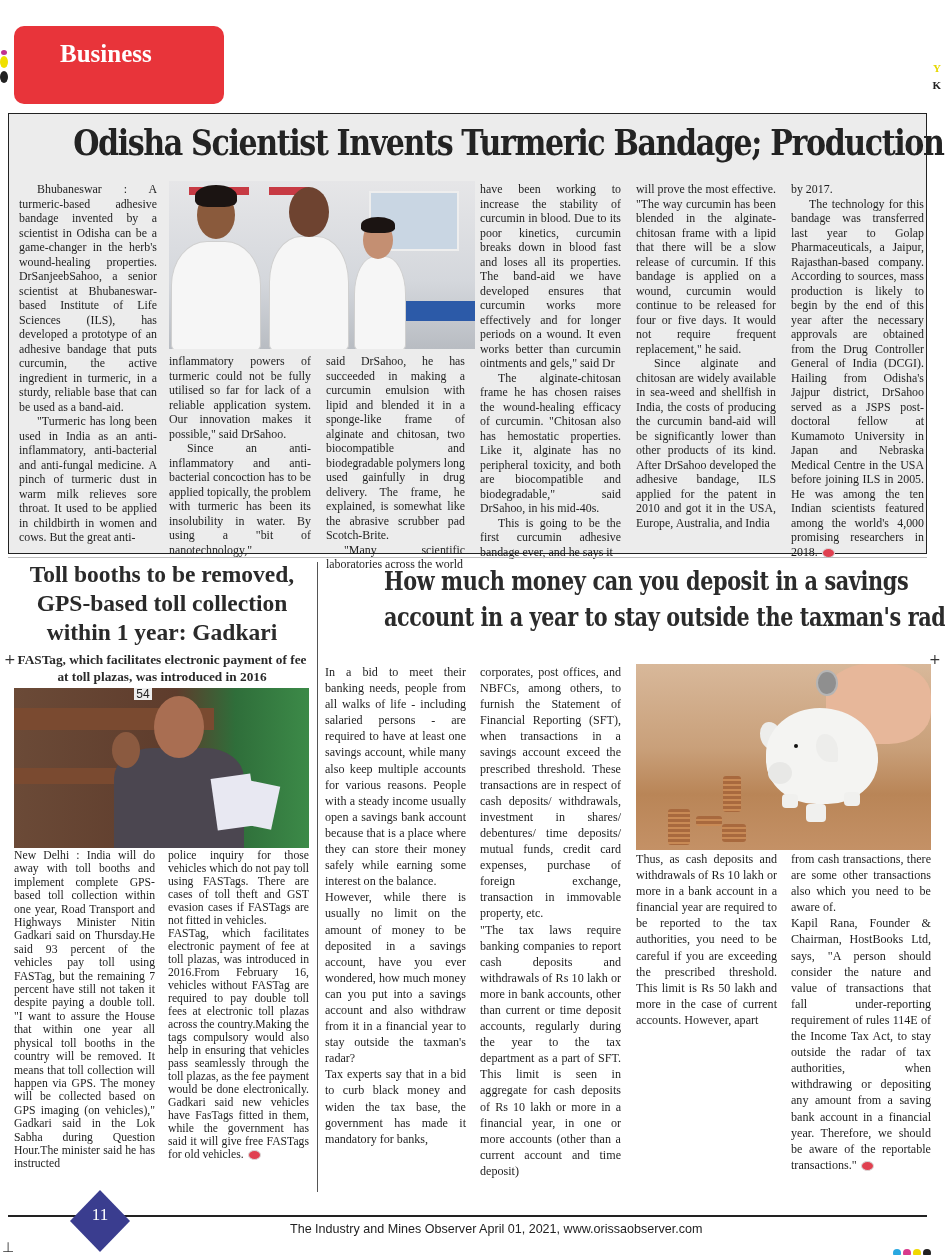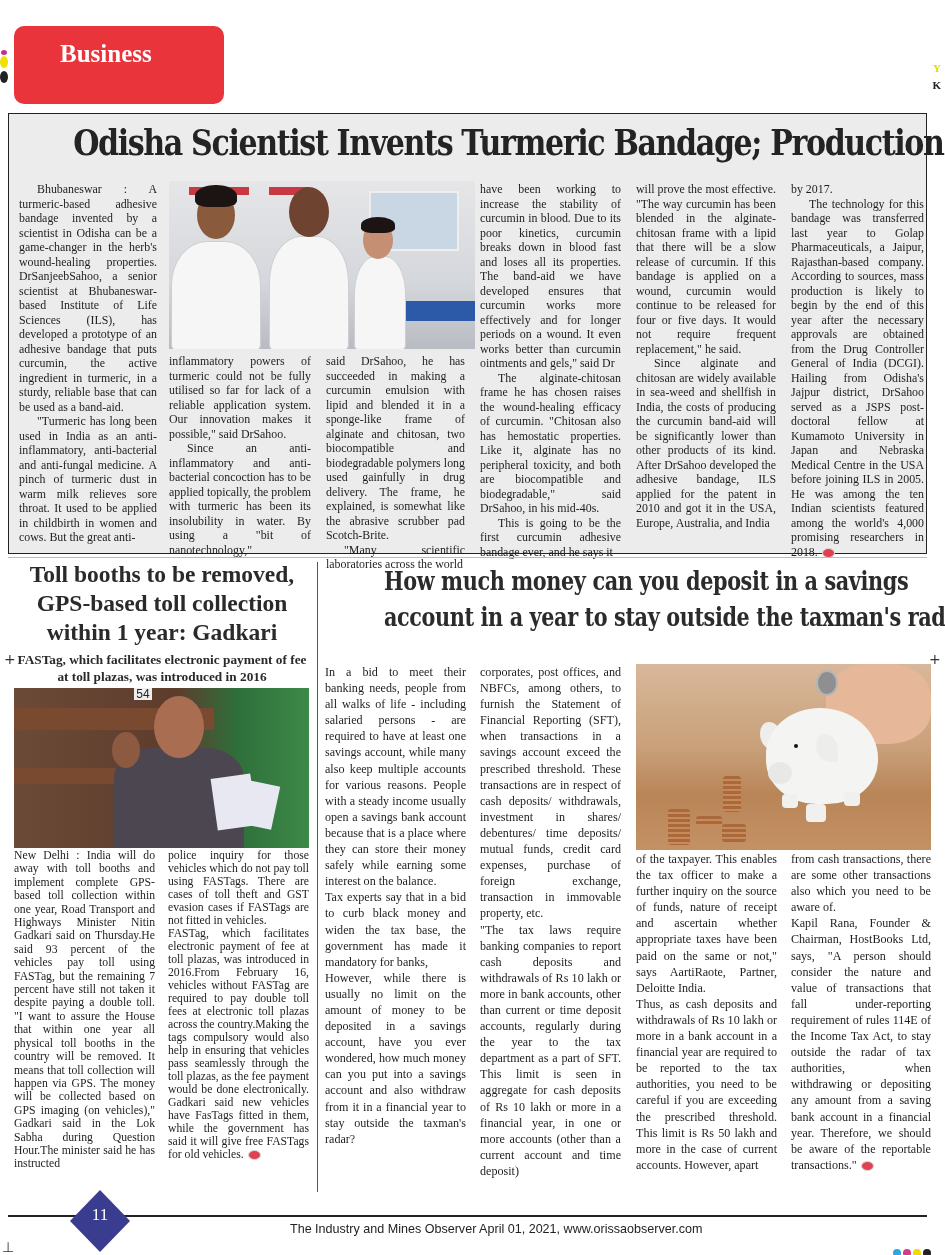--- a/index.html
+++ b/index.html
@@ -201,22 +201,22 @@
 
 <div class="vdivider"></div>
 
 <div class="savings-headline">
   <div>How much money can you deposit in a savings</div>
   <div>account in a year to stay outside the taxman's radar?</div>
 </div>
 
 <div class="col" style="left:325px;top:664px;width:141px;font-size:12.1px;line-height:16.1px;">
   <p class="noindent">In a bid to meet their banking needs, people from all walks of life - including salaried persons - are required to have at least one savings account, while many also keep multiple accounts for various reasons. People with a steady income usually open a savings bank account because that is a place where they can store their money safely while earning some interest on the balance.</p>
+  <p class="noindent">However, while there is usually no limit on the amount of money to be deposited in a savings account, have you ever wondered, how much money can you put into a savings account and also withdraw from it in a financial year to stay outside the taxman's radar?</p>
   <p class="noindent">Tax experts say that in a bid to curb black money and widen the tax base, the government has made it mandatory for banks,</p>
-  <p class="noindent">However, while there is usually no limit on the amount of money to be deposited in a savings account, have you ever wondered, how much money can you put into a savings account and also withdraw from it in a financial year to stay outside the taxman's radar?</p>
 </div>
 <div class="col" style="left:480px;top:664px;width:141px;font-size:12.1px;line-height:16.1px;">
   <p class="noindent">corporates, post offices, and NBFCs, among others, to furnish the Statement of Financial Reporting (SFT), when transactions in a savings account exceed the prescribed threshold. These transactions are in respect of cash deposits/ withdrawals, investment in shares/ debentures/ time deposits/ mutual funds, credit card expenses, purchase of foreign exchange, transaction in immovable property, etc.</p>
   <p class="noindent">"The tax laws require banking companies to report cash deposits and withdrawals of Rs 10 lakh or more in bank accounts, other than current or time deposit accounts, regularly during the year to the tax department as a part of SFT. This limit is seen in aggregate for cash deposits of Rs 10 lakh or more in a financial year, in one or more accounts (other than a current account and time deposit)</p>
 </div>
 
 <div class="photo piggy-photo">
   <div class="hand" style="left:190px;top:0;width:105px;height:80px;"></div>
   <div class="coin-held" style="left:180px;top:6px;width:22px;height:26px;"></div>
   <div class="ear" style="left:124px;top:58px;width:22px;height:28px;"></div>
@@ -227,21 +227,20 @@
   <div class="leg" style="left:146px;top:130px;width:16px;height:14px;"></div>
   <div class="leg" style="left:170px;top:140px;width:20px;height:18px;"></div>
   <div class="leg" style="left:208px;top:128px;width:16px;height:14px;"></div>
   <div class="coins" style="left:87px;top:112px;width:18px;height:36px;"></div>
   <div class="coins" style="left:32px;top:145px;width:22px;height:36px;"></div>
   <div class="coins" style="left:86px;top:160px;width:24px;height:18px;"></div>
   <div class="coins" style="left:60px;top:152px;width:26px;height:10px;"></div>
 </div>
 
 <div class="col" style="left:636px;top:851px;width:141px;font-size:12.1px;line-height:16.1px;">
-  <p class="noindent">of the taxpayer. This enables the tax officer to make a further inquiry on the source of funds, nature of receipt and ascertain whether appropriate taxes have been paid on the same or not," says AartiRaote, Partner, Deloitte India.</p>
   <p class="noindent">Thus, as cash deposits and withdrawals of Rs 10 lakh or more in a bank account in a financial year are required to be reported to the tax authorities, you need to be careful if you are exceeding the prescribed threshold. This limit is Rs 50 lakh and more in the case of current accounts. However, apart</p>
 </div>
 <div class="col" style="left:791px;top:851px;width:140px;font-size:12.1px;line-height:16.1px;">
   <p class="noindent">from cash transactions, there are some other transactions also which you need to be aware of.</p>
   <p class="noindent"><span>Kapil Rana, Founder &amp; Chairman, HostBooks Ltd, says, "A person should consider the nature and value of transactions that fall under-reporting requirement of rules 114E of the Income Tax Act, to stay outside the radar of tax authorities, when withdrawing or depositing any amount from a saving bank account in a financial year. Therefore, we should be aware of the reportable transactions."</span><span class="end-mark"></span></p>
 </div>
 
 <div class="crop-mark" style="left:4px;top:652px;">+</div>
 <div class="crop-mark" style="left:929px;top:652px;">+</div>
 <div class="crop-mark" style="left:2px;top:1240px;">⊥</div>

